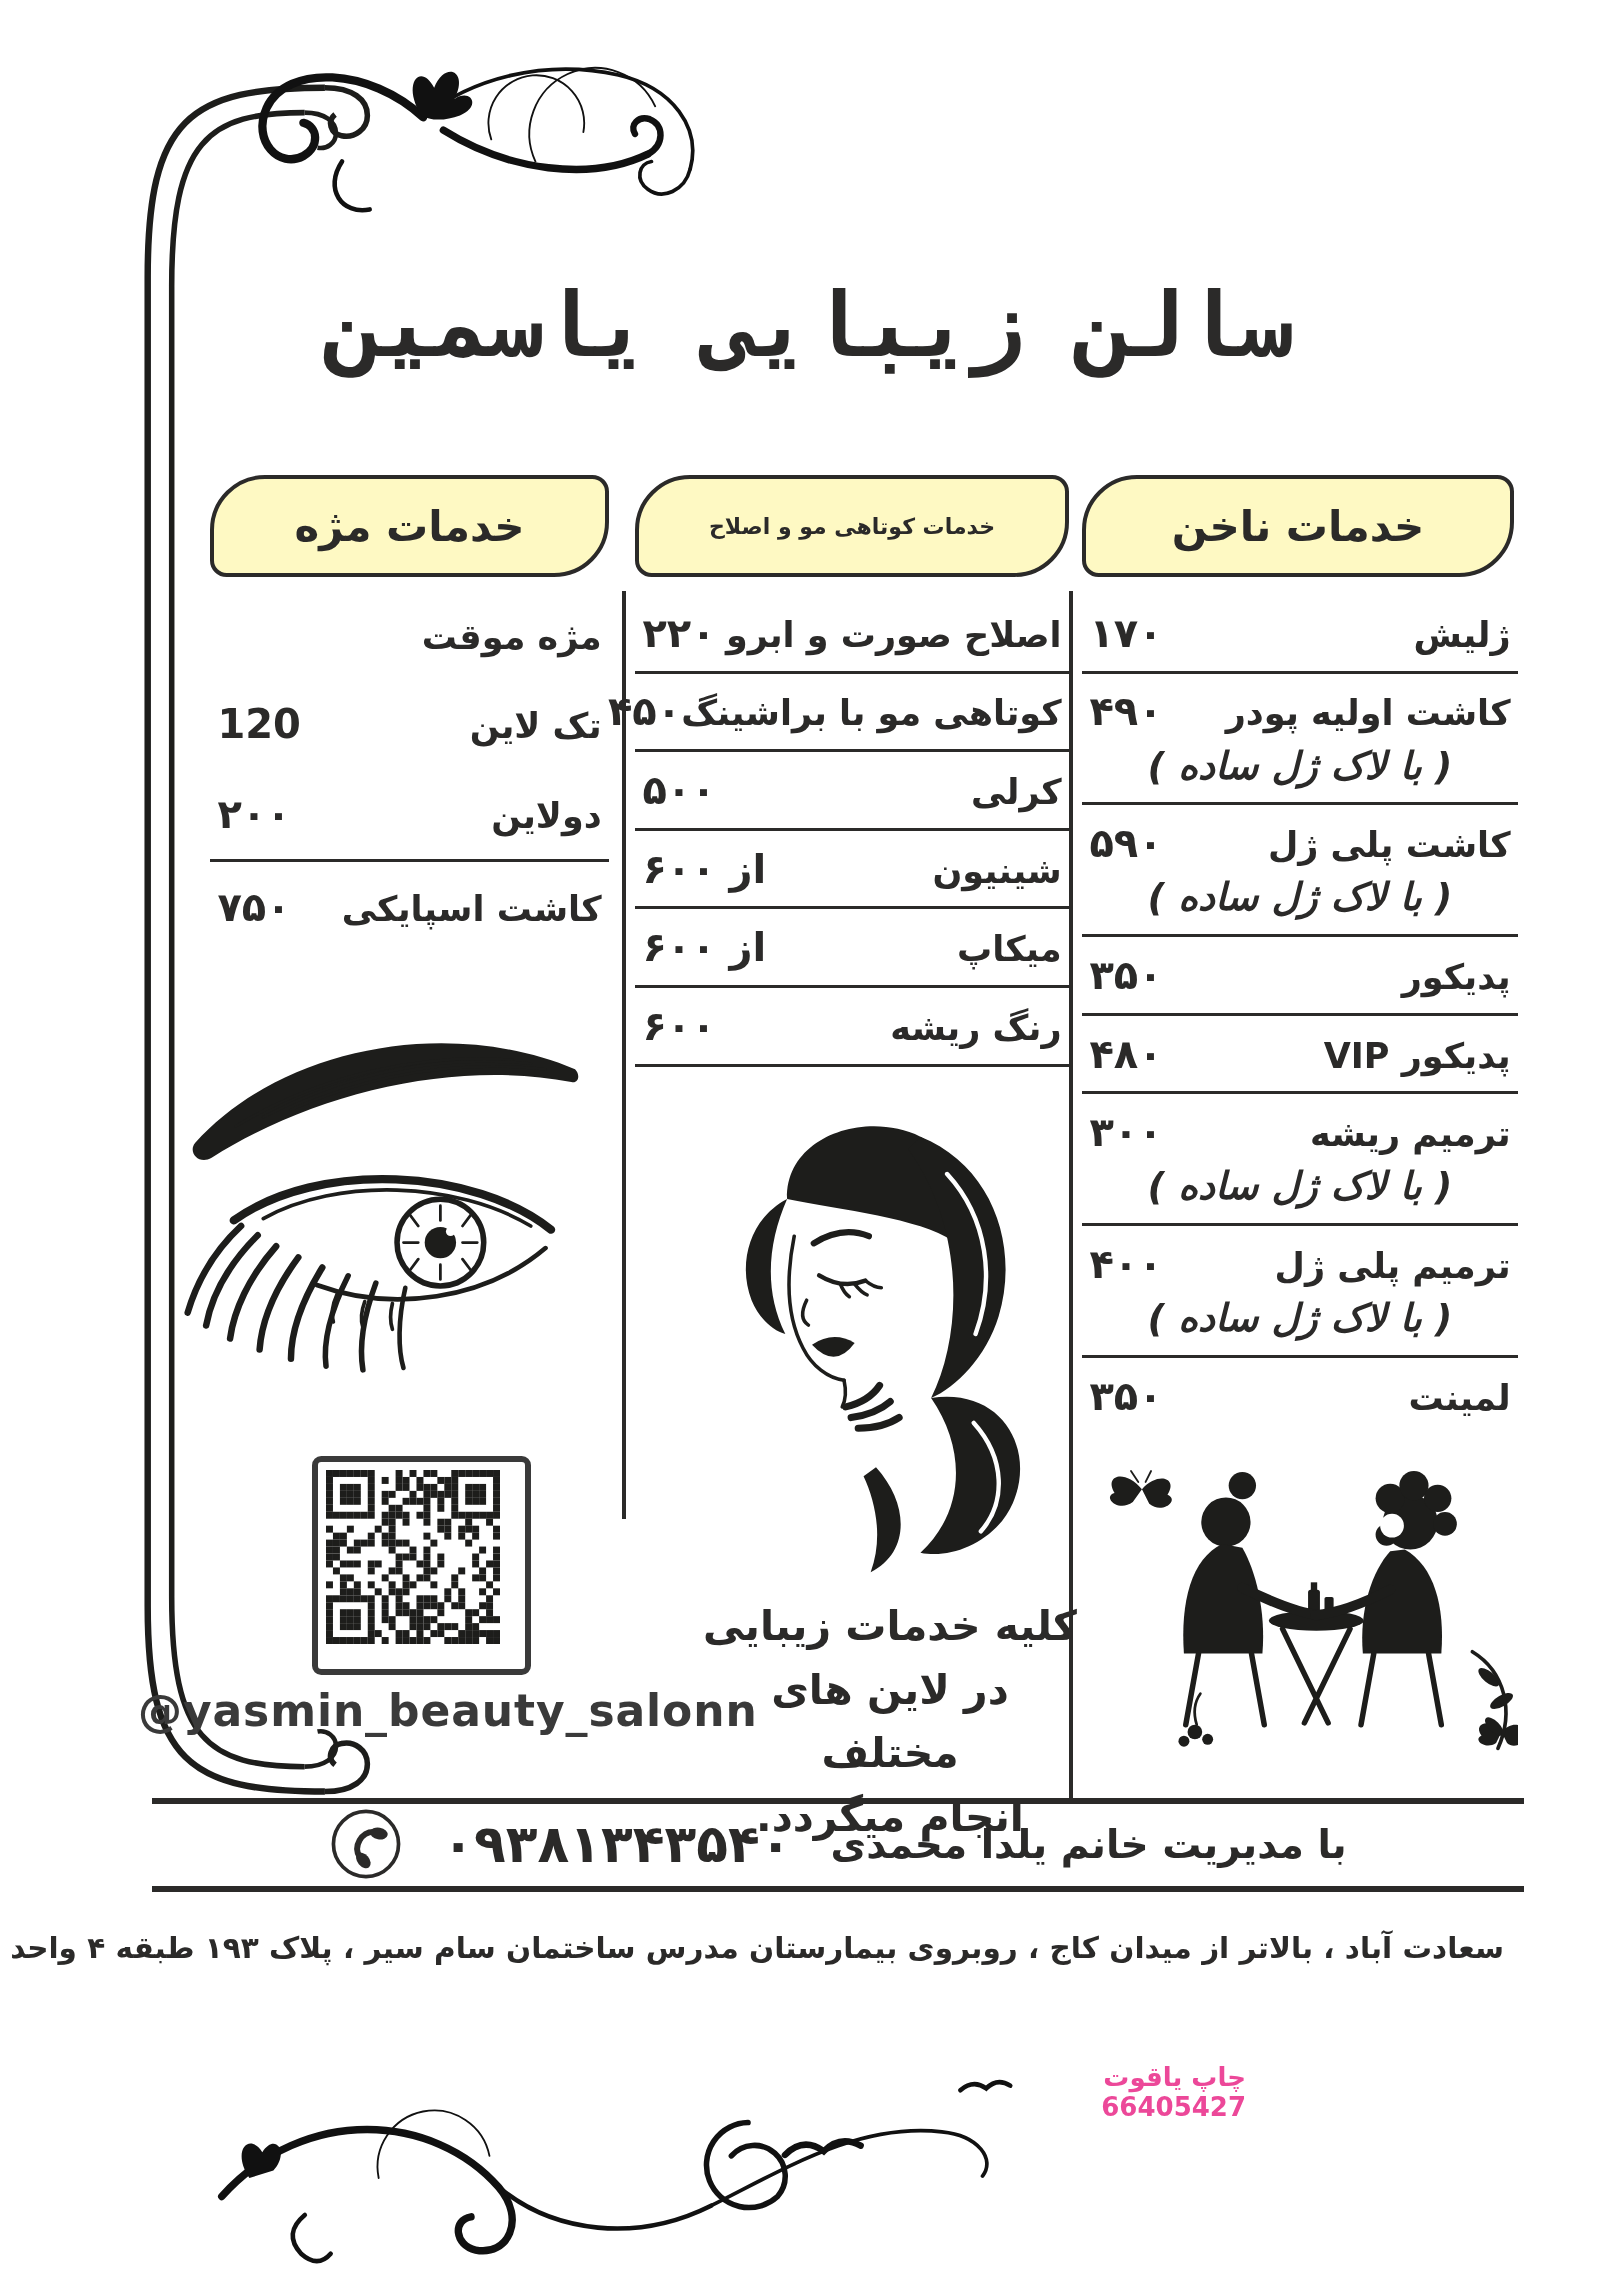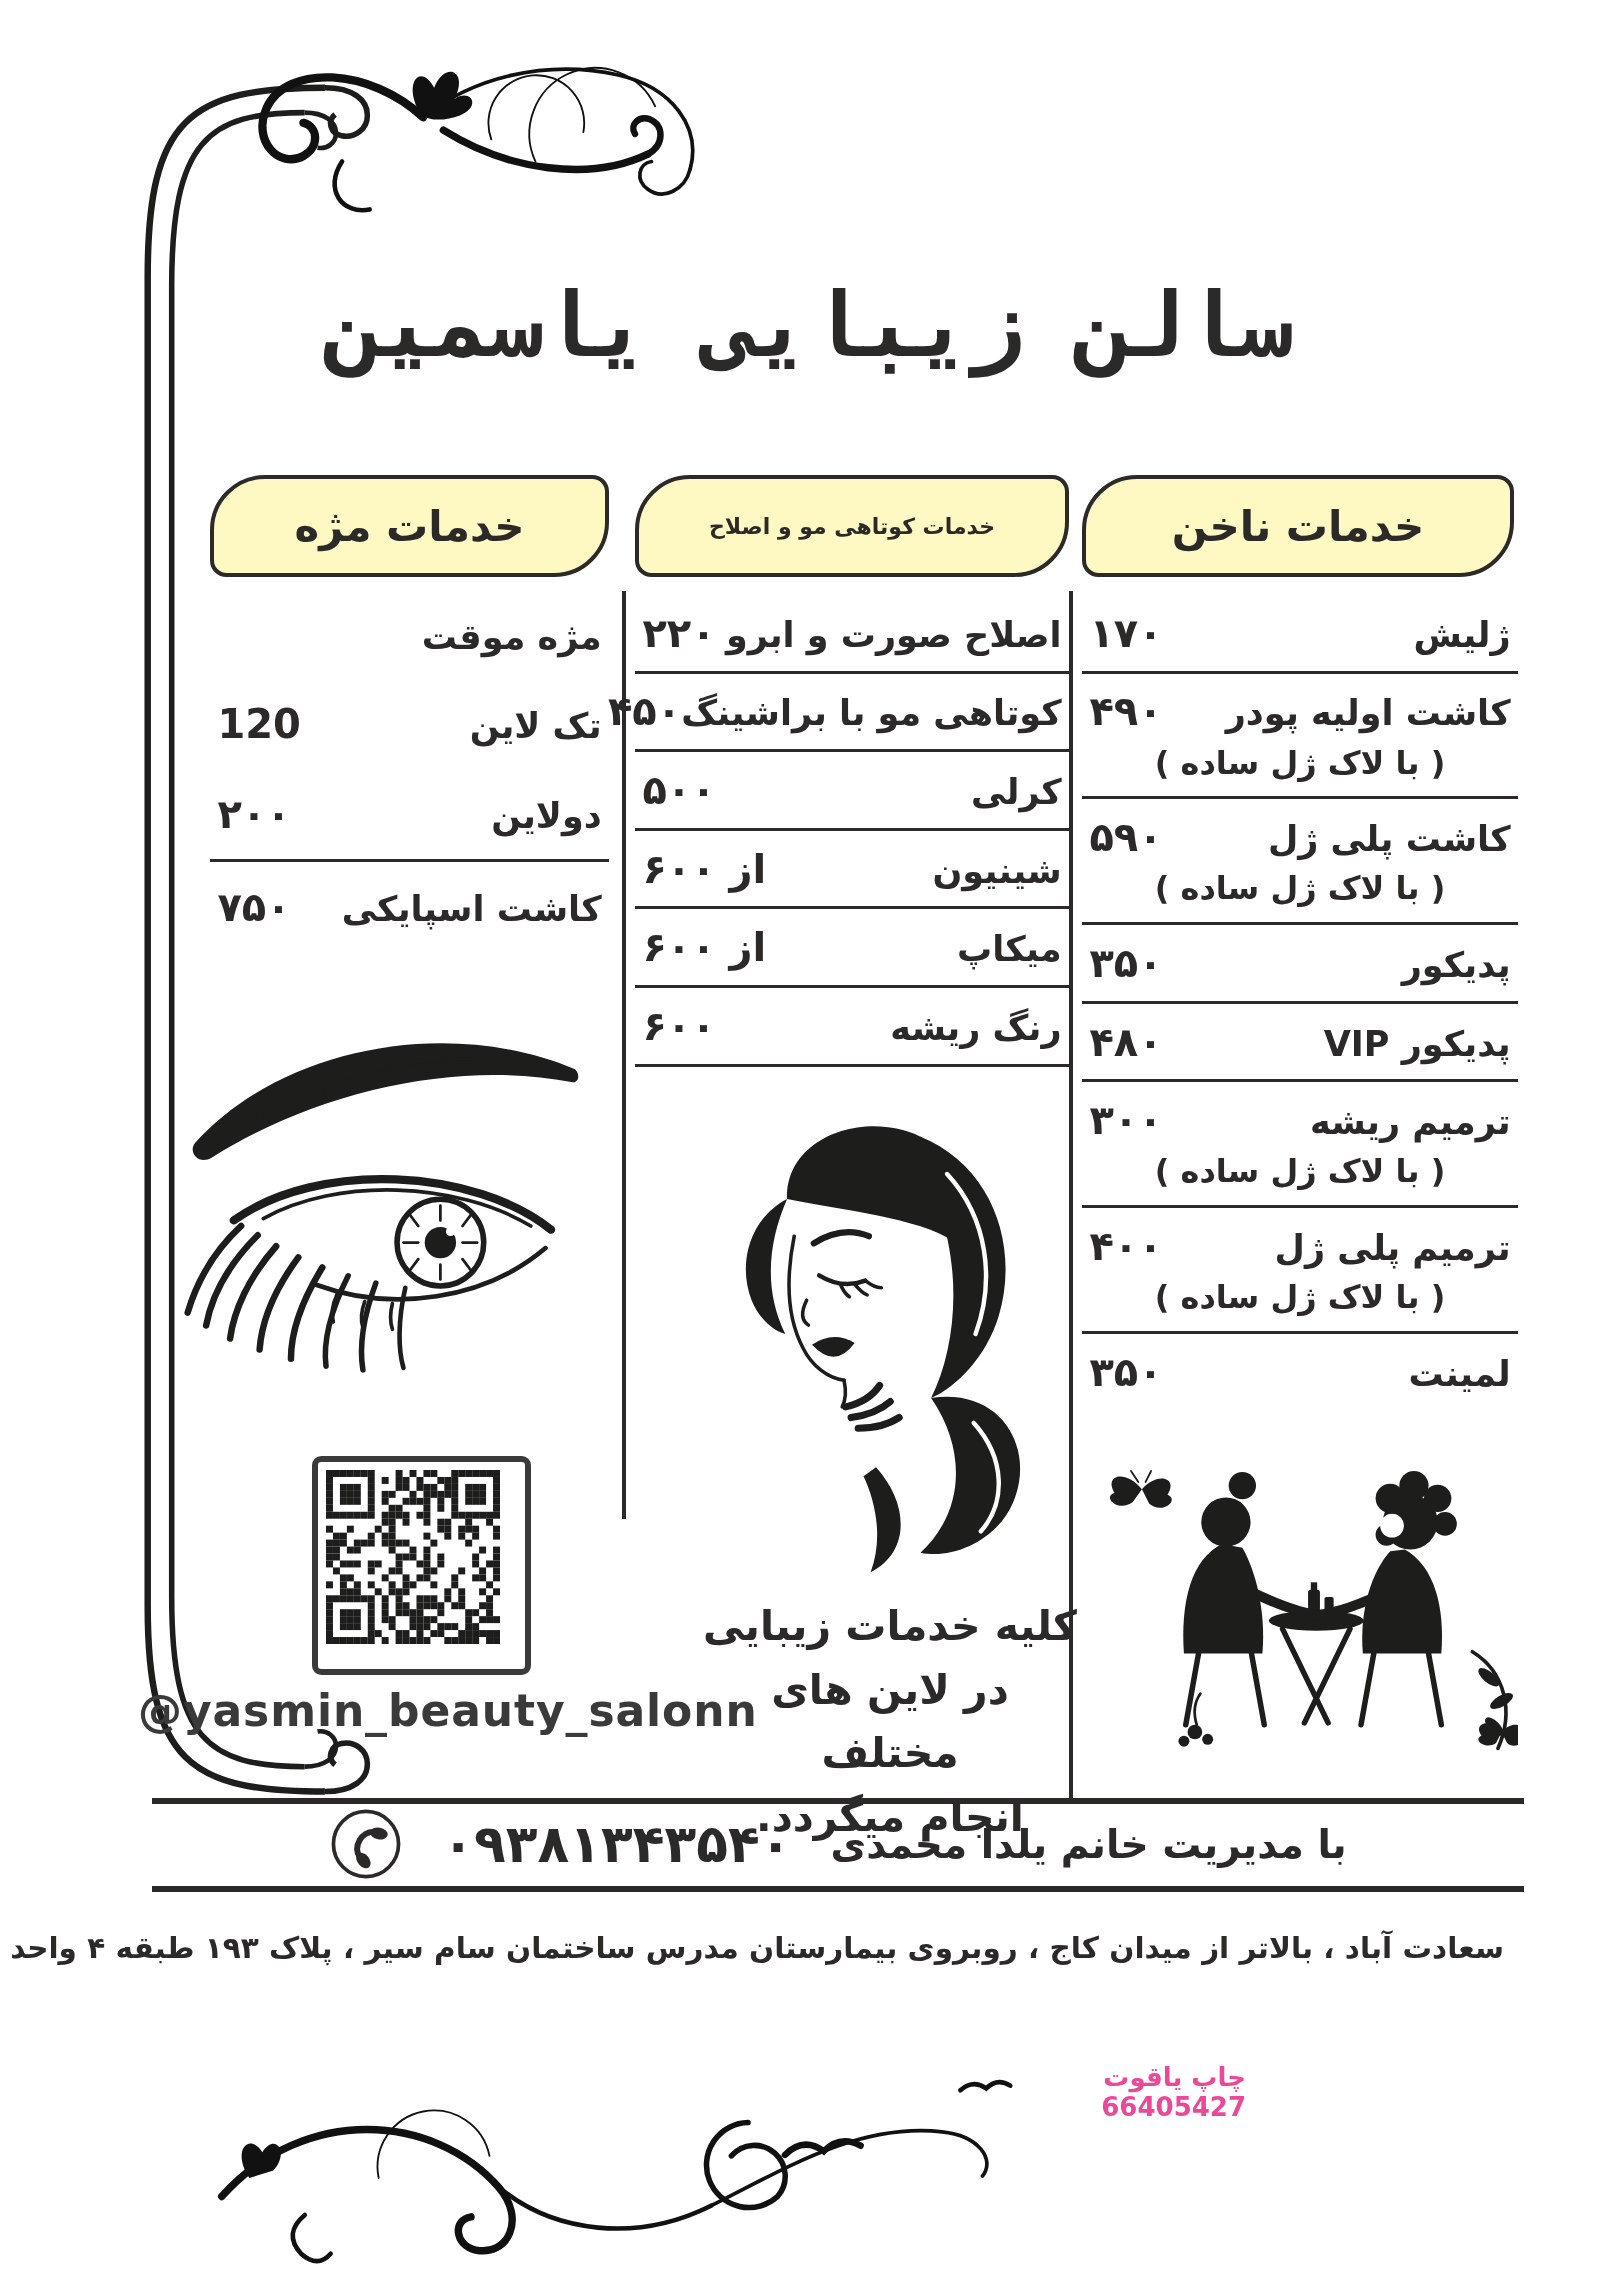--- a/index.html
+++ b/index.html
@@ -20,21 +20,21 @@
   .svc-list{direction:rtl;}
   .list-nails{left:1082px;top:595px;width:436px;}
   .list-hair{left:635px;top:595px;width:434px;}
   .list-lashes{left:210px;top:595px;width:399px;}
   .row{border-bottom:3.7px solid #2b2a29;padding:14.8px 7.4px;}
   .list-lashes .row{padding:22px 7.4px;}
   .row.no-rule{border-bottom:none;}
   .row-main{display:flex;justify-content:space-between;align-items:baseline;}
   .svc-label{font-weight:bold;font-size:35px;white-space:nowrap;}
   .svc-price{font-weight:bold;font-size:40px;white-space:nowrap;}
-  .note{text-align:center;font-size:32px;font-weight:bold;margin-top:9.2px;}
+  .note{text-align:center;font-size:38px;font-weight:bold;margin-top:9.2px;font-style:italic;}
   .qr-box{left:312px;top:1456px;width:190px;height:190px;border:6.5px solid #3a3a3a;
           border-radius:9.2px;padding:8.3px;background:#fff;}
   .ig{left:138px;top:1685px;width:591px;text-align:center;font-size:44px;font-weight:bold;
       color:#3a3a3a;letter-spacing:0.9px;direction:ltr;}
   .notice{left:700px;top:1595px;width:380px;text-align:center;direction:rtl;
           font-size:41px;font-weight:bold;line-height:1.55;}
   .rule-h{left:152px;width:1372px;height:5.5px;background:#2b2a29;}
   .mgmt-row{left:152px;top:1807px;width:1372px;height:74px;display:flex;direction:rtl;
             justify-content:center;align-items:center;gap:39px;}
   .mgmt-text{font-size:39px;font-weight:bold;white-space:nowrap;}

